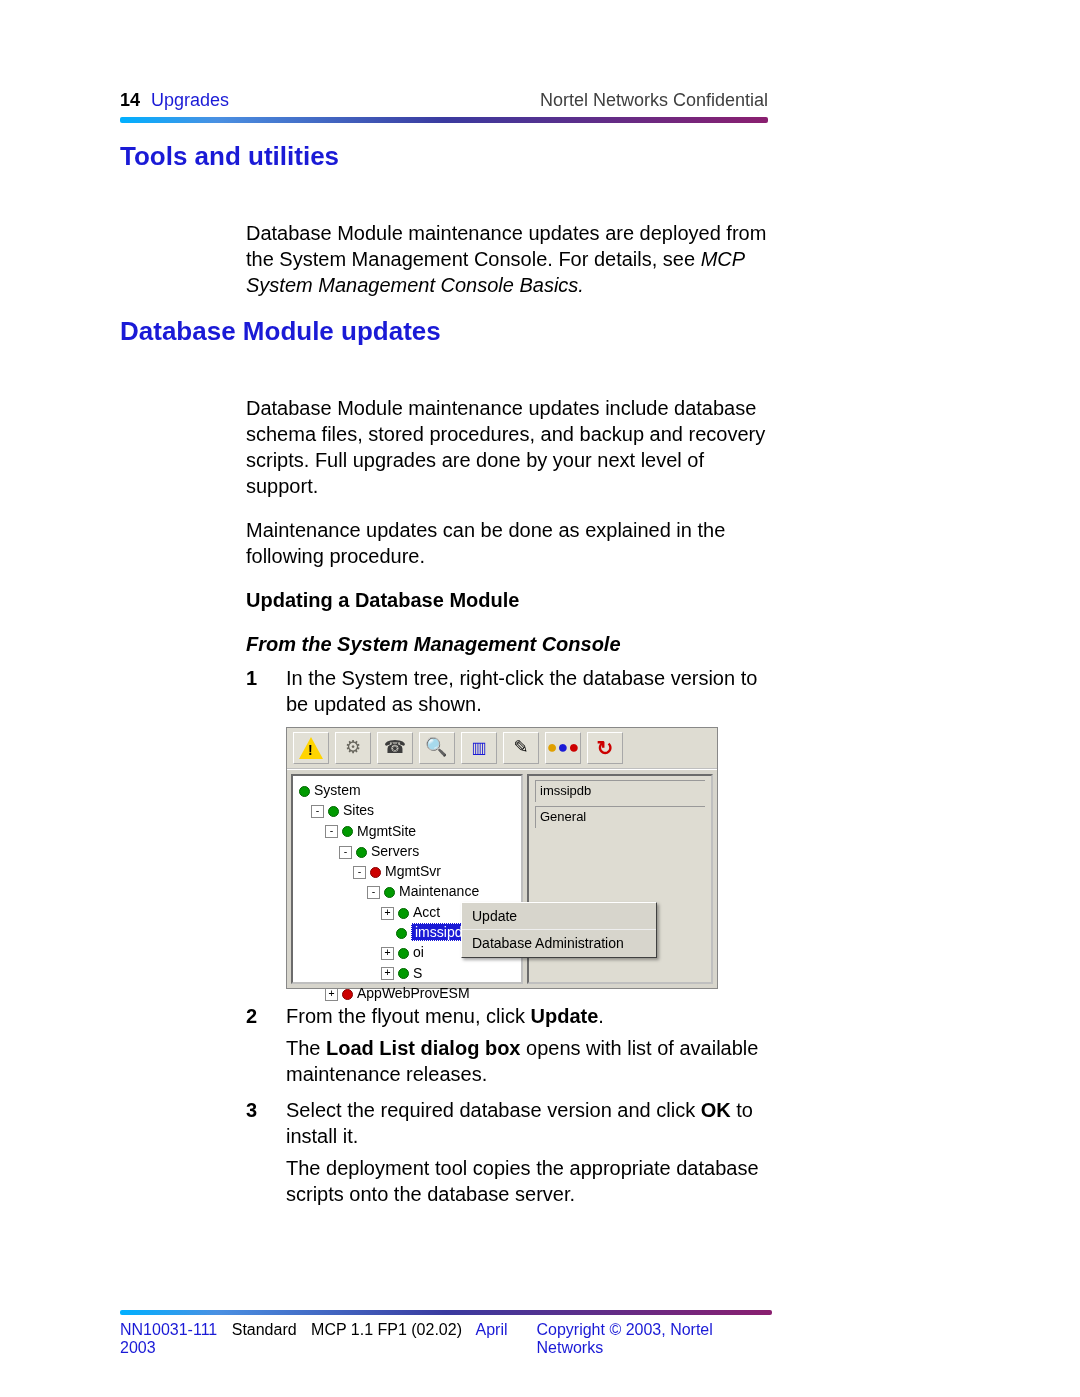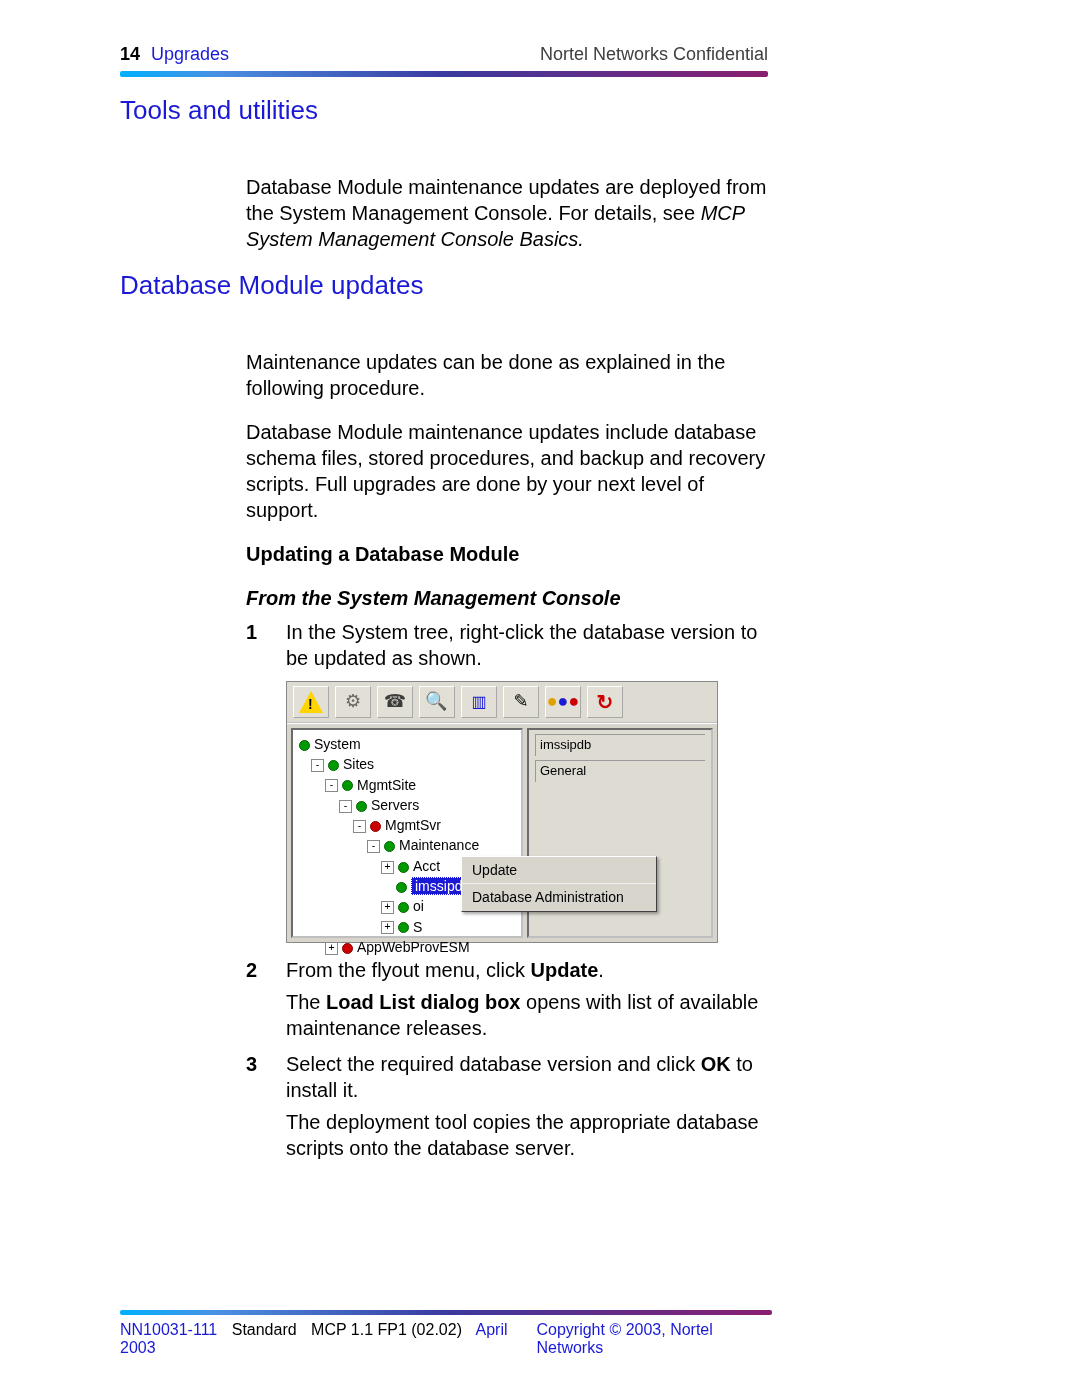--- a/index.html
+++ b/index.html
@@ -7,21 +7,21 @@
     padding: 0;
     background: #fff;
     font-family: Arial, Helvetica, sans-serif;
     color: #000;
   }
   .page {
     width: 888px;
     min-height: 1397px;
     position: relative;
     box-sizing: border-box;
-    padding: 44px 120px 60px 120px;
+    padding: 90px 120px 60px 120px;
   }
 
   
   .hdr {
     display: flex;
     justify-content: space-between;
     font-size: 18px;
     margin-bottom: 6px;
   }
   .hdr .pagenum { color: #000; font-weight: bold; }
@@ -30,21 +30,21 @@
   .gradbar {
     height: 6px;
     background: linear-gradient(to right, #00b0ff 0%, #4a90e2 15%, #3a3a9f 50%, #8a1f6f 100%);
     border-radius: 2px;
     margin-bottom: 18px;
   }
 
   h2.sec {
     color: #1a1ad6;
     font-size: 26px;
-    font-weight: normal;
+    font-weight: bold;
     margin: 12px 0 4px 0;
   }
   .body-indent {
     margin-left: 126px;
     font-size: 20px;
     line-height: 1.3;
     margin-top: 48px;
   }
   .para { margin-bottom: 18px; }
   .italic { font-style: italic; }
@@ -201,22 +201,22 @@
   </div>
   <div class="gradbar"></div>
 
   <h2 class="sec">Tools and utilities</h2>
   <div class="body-indent para">
     <span>Database Module maintenance updates are deployed from the System Management Console. For details, see </span><span class="italic">MCP System Management Console Basics.</span>
   </div>
 
   <h2 class="sec">Database Module updates</h2>
   <div class="body-indent">
+    <div class="para">Database Module maintenance updates include database schema files, stored procedures, and backup and recovery scripts. Full upgrades are done by your next level of support.</div>
     <div class="para">Maintenance updates can be done as explained in the following procedure.</div>
-    <div class="para">Database Module maintenance updates include database schema files, stored procedures, and backup and recovery scripts. Full upgrades are done by your next level of support.</div>
 
     <div class="sub1 para">Updating a Database Module</div>
     <div class="sub2">From the System Management Console</div>
 
     <div class="steplist">
       <div class="step">
         <div class="num">1</div>
         <div class="txt">In the System tree, right-click the database version to be updated as shown.</div>
       </div>
 

